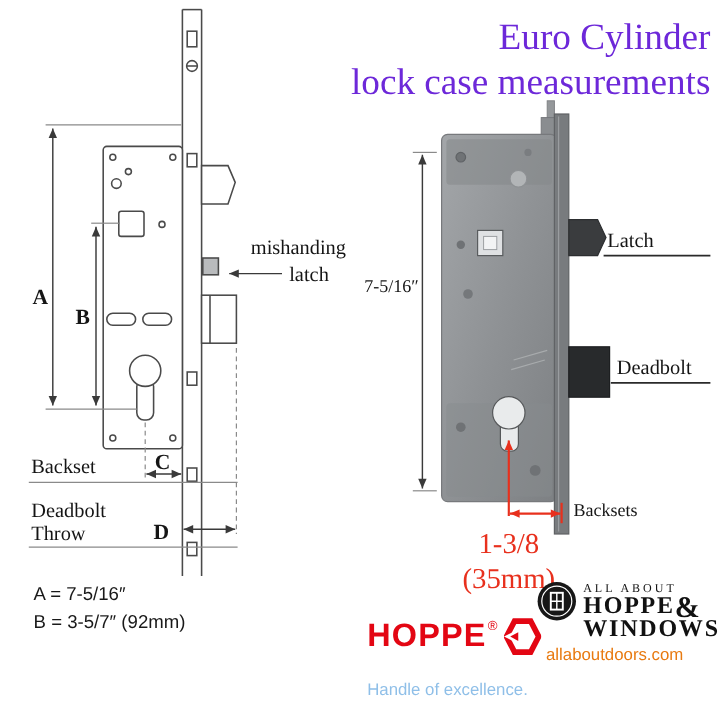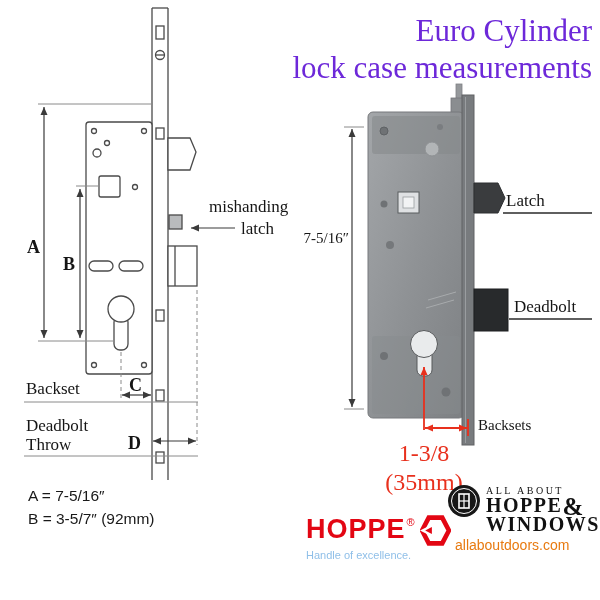--- a/index.html
+++ b/index.html
@@ -16,21 +16,21 @@
   .dim{stroke:#3a3a3a;stroke-width:1.2;fill:none;}
   .redln{stroke:var(--accent-red);stroke-width:1.8;fill:none;}
   .red-big{font-size:24px;fill:var(--accent-red);}
   .red-fill{fill:var(--accent-red);}
   #legend{left:28px;top:484px;font-family:"Liberation Sans",sans-serif;font-size:15.5px;line-height:23px;color:#191919;}
   #legend .red{color:var(--accent-red);}
   #hoppe{left:306px;top:515px;}
   .hoppe-row{display:flex;align-items:flex-start;}
   .hoppe-word{font-family:"Liberation Sans",sans-serif;font-weight:700;font-size:27px;line-height:28px;color:var(--hoppe-red);letter-spacing:1px;}
   .hoppe-reg{font-family:"Liberation Sans",sans-serif;font-size:11px;color:var(--hoppe-red);margin:1px 5px 0 1px;}
-  .hoppe-tagline{font-family:"Liberation Sans",sans-serif;font-size:11px;color:var(--tagline-blue);margin-top:3px;}
+  .hoppe-tagline{font-family:"Liberation Sans",sans-serif;font-size:14px;color:var(--tagline-blue);margin-top:20px;}
   #aad{left:447px;top:484px;width:152px;}
   .aad-head{display:flex;align-items:flex-start;}
   .aad-icon{flex:0 0 auto;margin-right:5px;}
   .aad-top{font-size:10px;letter-spacing:2.5px;color:#111;margin-top:1px;}
   .aad-big{font-weight:700;font-size:20px;line-height:19px;letter-spacing:1.5px;color:#111;}
   .aad-amp{font-size:25px;line-height:10px;vertical-align:-3px;}
   .aad-url{font-family:"Liberation Sans",sans-serif;font-size:14px;color:var(--url-orange);margin:3px 0 0 8px;}
 </style>
 </head>
 <body>

